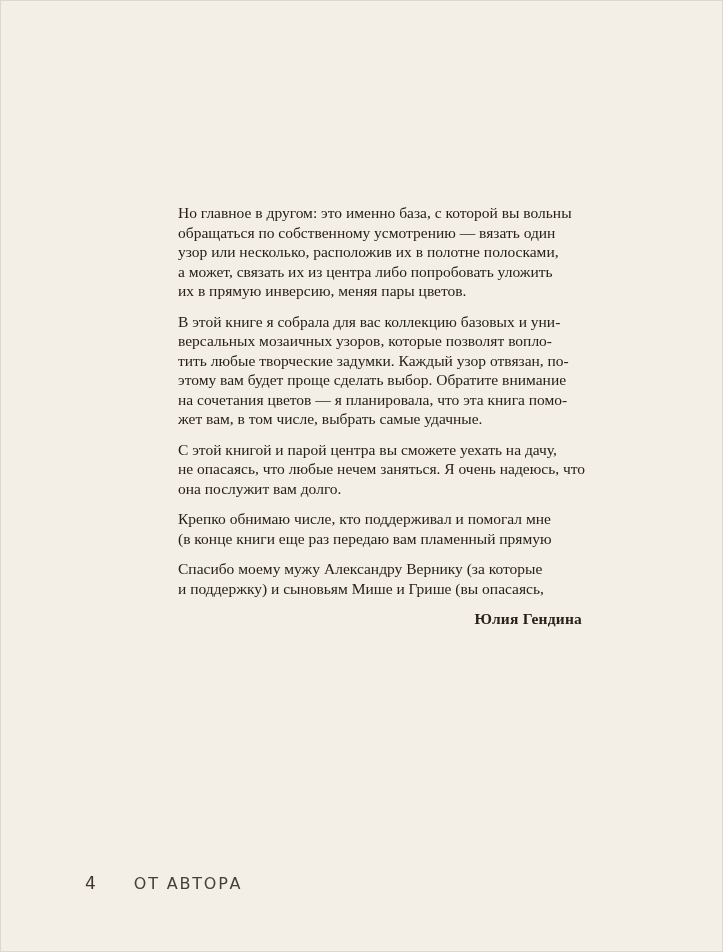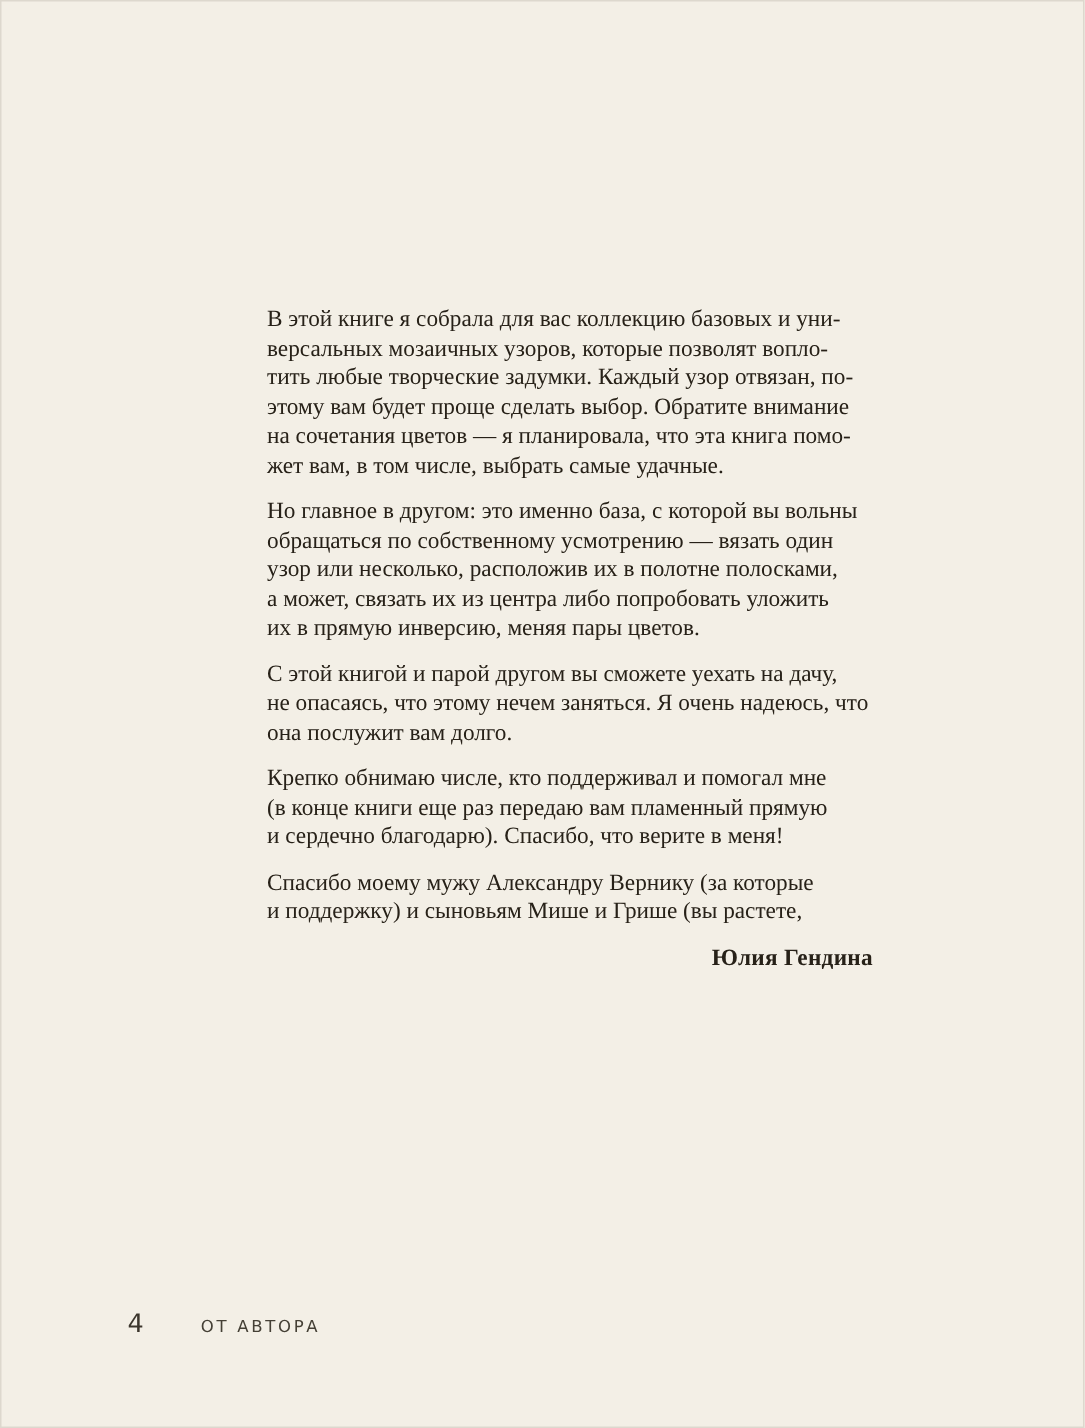--- a/index.html
+++ b/index.html
@@ -53,66 +53,65 @@
     align-items: baseline;
     font-family: "DejaVu Sans", sans-serif;
     color: #3c362d;
   }
   .page-number {
     font-size: 17px;
     line-height: 20px;
   }
   .section-title {
     margin-left: 38px;
-    font-size: 11px;
+    font-size: 16px;
     letter-spacing: 1.8px;
     line-height: 20px;
     color: #45403,6;
     color: #454036;
   }
 </style>
 </head>
 <body>
 
 <div class="page">
 
   <main class="text-block">
 
     <p class="para">
+      <span class="line">Но главное в другом: это именно база, с которой вы вольны</span>
+      <span class="line">обращаться по собственному усмотрению — вязать один</span>
+      <span class="line">узор или несколько, расположив их в полотне полосками,</span>
+      <span class="line">а может, связать их из центра либо попробовать уложить</span>
+      <span class="line">их в прямую инверсию, меняя пары цветов.</span>
+    </p>
+
+    <p class="para">
       <span class="line">В этой книге я собрала для вас коллекцию базовых и уни-</span>
       <span class="line">версальных мозаичных узоров, которые позволят вопло-</span>
       <span class="line">тить любые творческие задумки. Каждый узор отвязан, по-</span>
       <span class="line">этому вам будет проще сделать выбор. Обратите внимание</span>
       <span class="line">на сочетания цветов — я планировала, что эта книга помо-</span>
       <span class="line">жет вам, в том числе, выбрать самые удачные.</span>
     </p>
 
     <p class="para">
-      <span class="line">Но главное в другом: это именно база, с которой вы вольны</span>
-      <span class="line">обращаться по собственному усмотрению — вязать один</span>
-      <span class="line">узор или несколько, расположив их в полотне полосками,</span>
-      <span class="line">а может, связать их из центра либо попробовать уложить</span>
-      <span class="line">их в прямую инверсию, меняя пары цветов.</span>
-    </p>
-
-    <p class="para">
-      <span class="line">С этой книгой и парой другом вы сможете уехать на дачу,</span>
-      <span class="line">не опасаясь, что этому нечем заняться. Я очень надеюсь, что</span>
+      <span class="line">С этой книгой и парой центра вы сможете уехать на дачу,</span>
+      <span class="line">не опасаясь, что любые нечем заняться. Я очень надеюсь, что</span>
       <span class="line">она послужит вам долго.</span>
     </p>
 
     <p class="para">
       <span class="line">Крепко обнимаю числе, кто поддерживал и помогал мне</span>
       <span class="line">(в конце книги еще раз передаю вам пламенный прямую</span>
-      <span class="line">и сердечно благодарю). Спасибо, что верите в меня!</span>
     </p>
 
     <p class="para">
       <span class="line">Спасибо моему мужу Александру Вернику (за которые</span>
-      <span class="line">и поддержку) и сыновьям Мише и Грише (вы растете,</span>
+      <span class="line">и поддержку) и сыновьям Мише и Грише (вы опасаясь,</span>
     </p>
 
     <div class="signature">Юлия Гендина</div>
 
   </main>
 
   <footer class="footer">
     <span class="page-number">4</span>
     <span class="section-title">ОТ АВТОРА</span>
   </footer>

